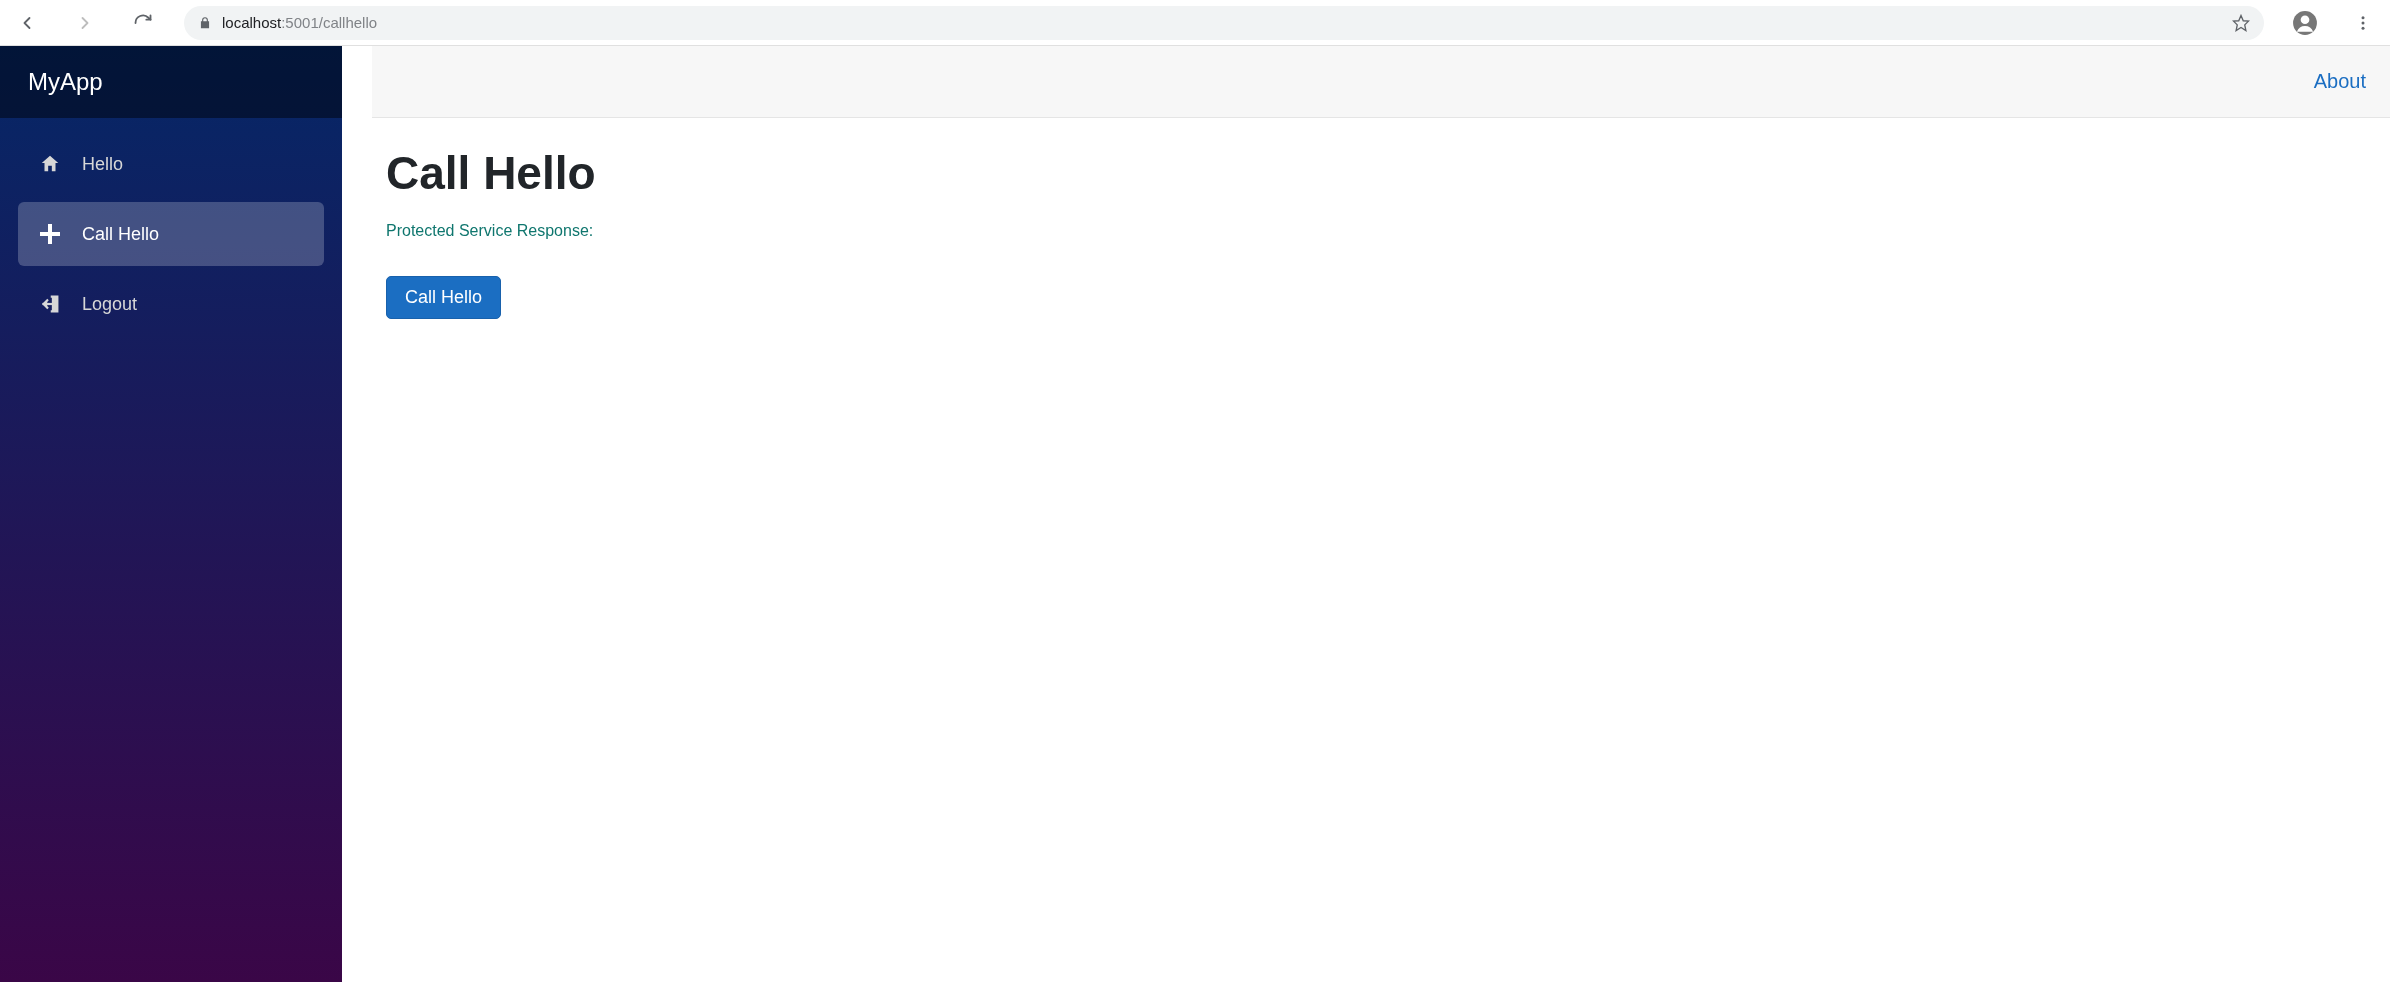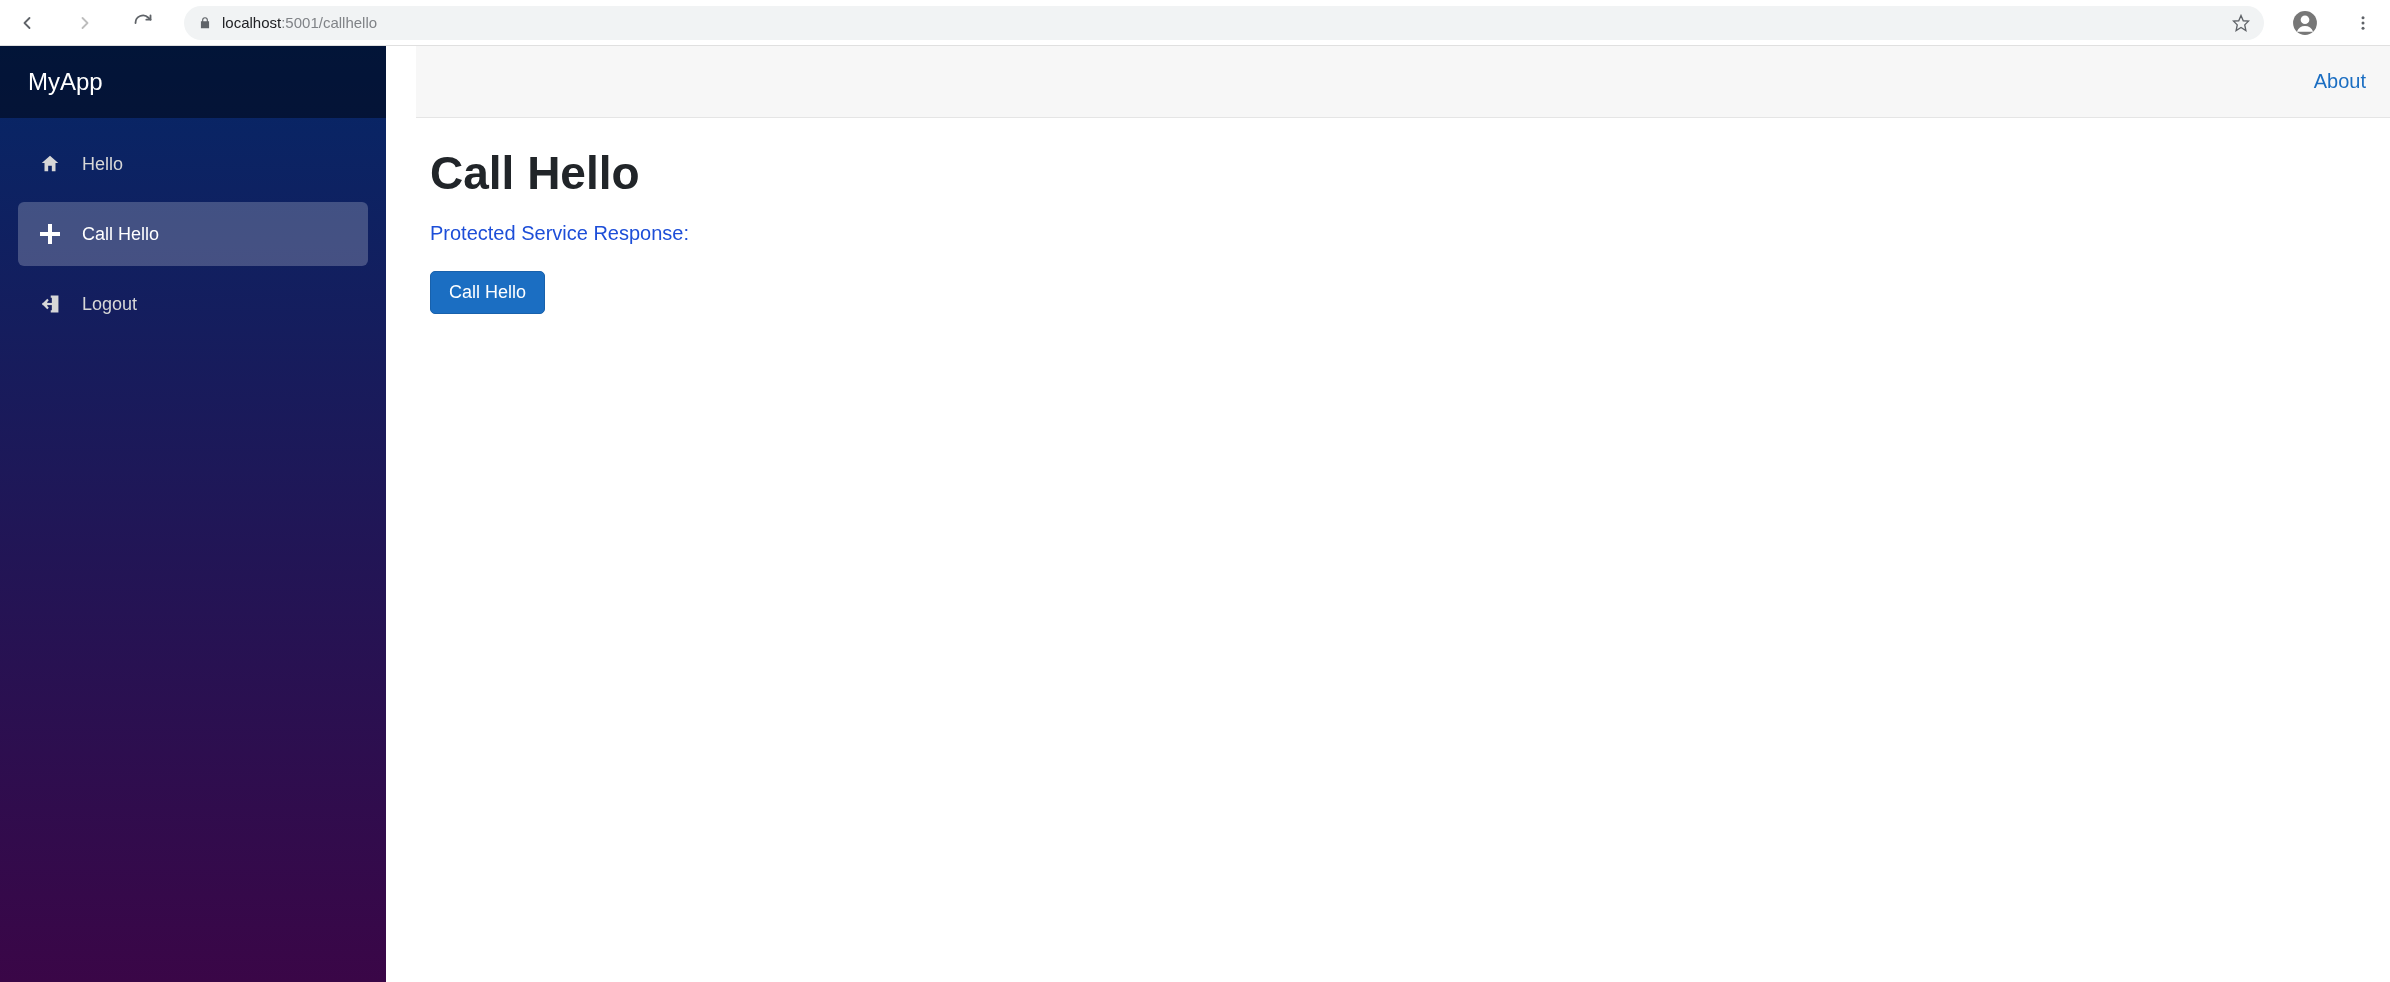--- a/index.html
+++ b/index.html
@@ -52,21 +52,21 @@
 
     
     .app {
       flex:1;
       display:flex;
       min-height:0;
     }
 
     
     .sidebar {
-      width: 386px;
+      width: 342px;
       background: linear-gradient(180deg, #052767 0%, #3a0647 100%);
       color: #fff;
       display:flex;
       flex-direction:column;
     }
     .brand-row {
       height: 72px;
       background: rgba(0,0,0,0.45);
       display:flex;
       align-items:center;
@@ -125,23 +125,23 @@
     .content {
       padding: 28px 44px;
     }
     .content h1 {
       font-size: 46px;
       font-weight: 600;
       color:#212529;
       margin-bottom: 22px;
     }
     .content p {
-      font-size: 20px;
-      color:#1d4ed8;
-      margin-bottom: 26px;
+      font-size: 16px;
+      color:#0f766e;
+      margin-bottom: 36px;
     }
     .btn-primary {
       background:#1b6ec2;
       border:1px solid #1861ac;
       color:#fff;
       font-size:18px;
       padding:10px 18px;
       border-radius:5px;
       cursor:pointer;
     }

